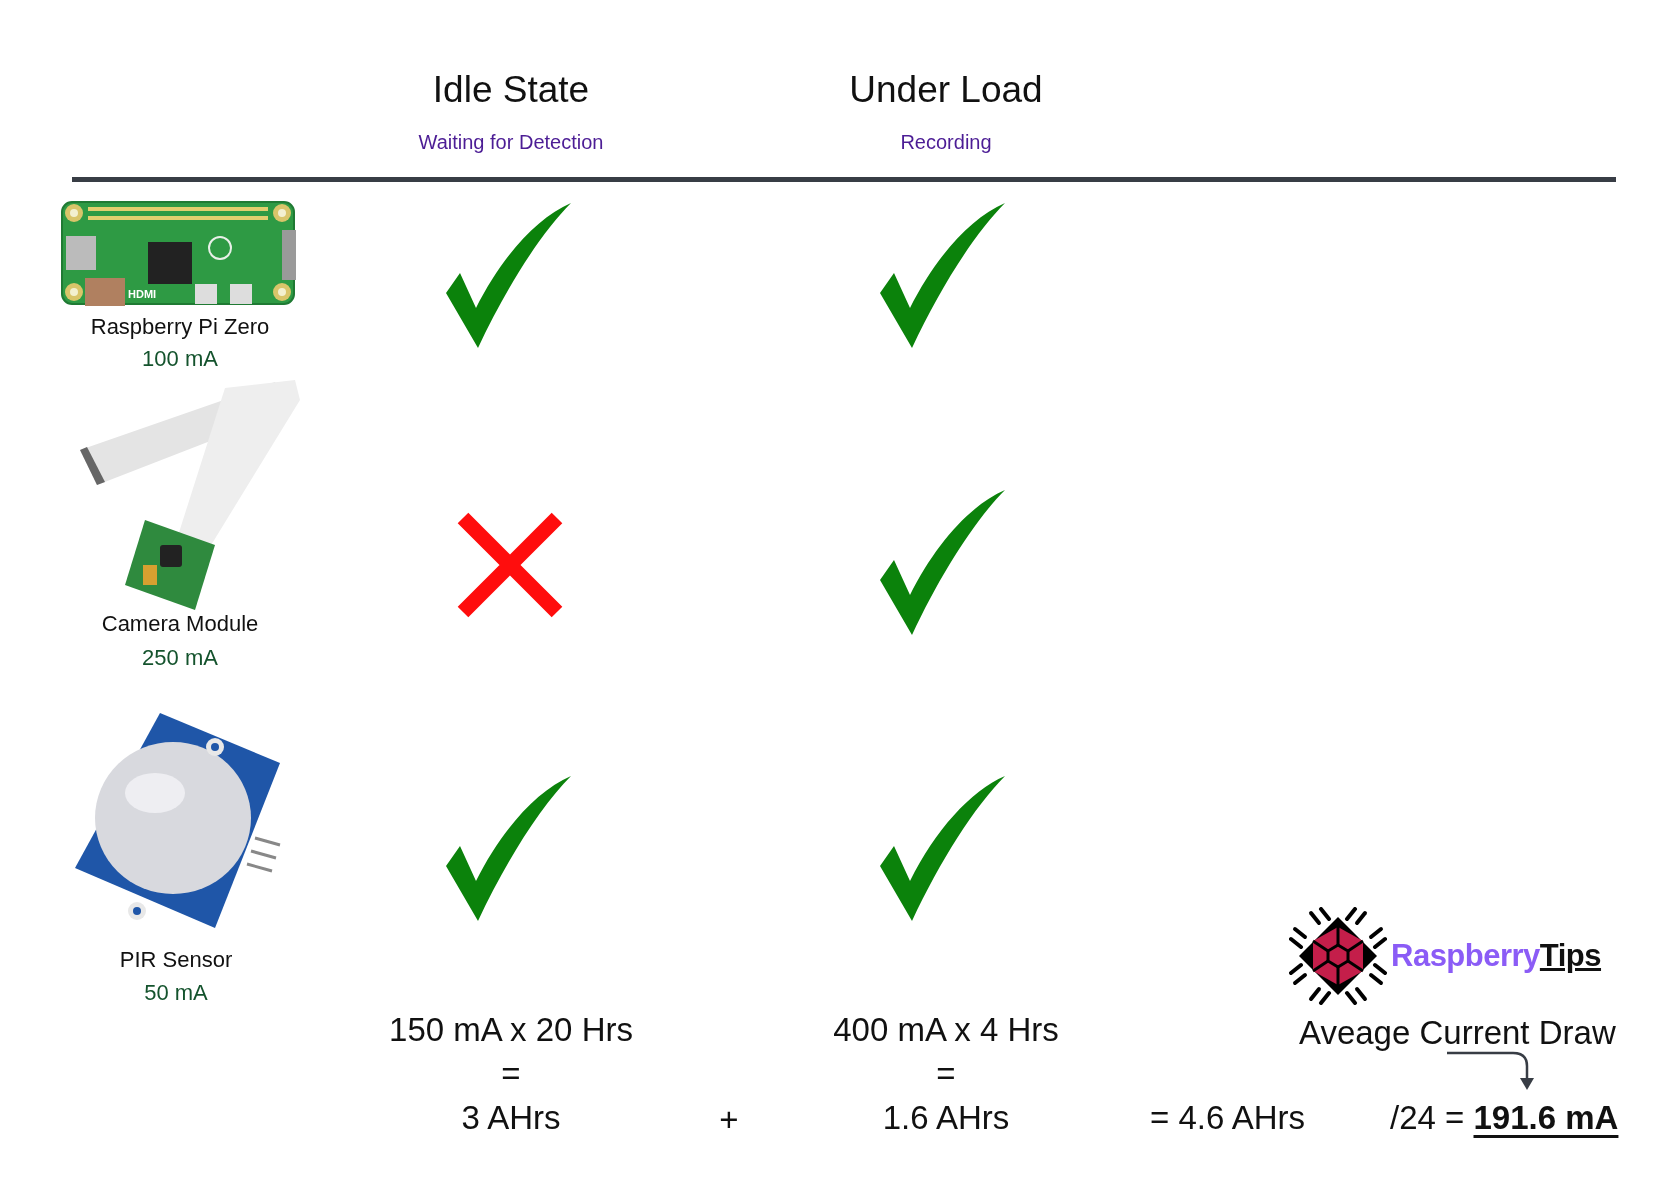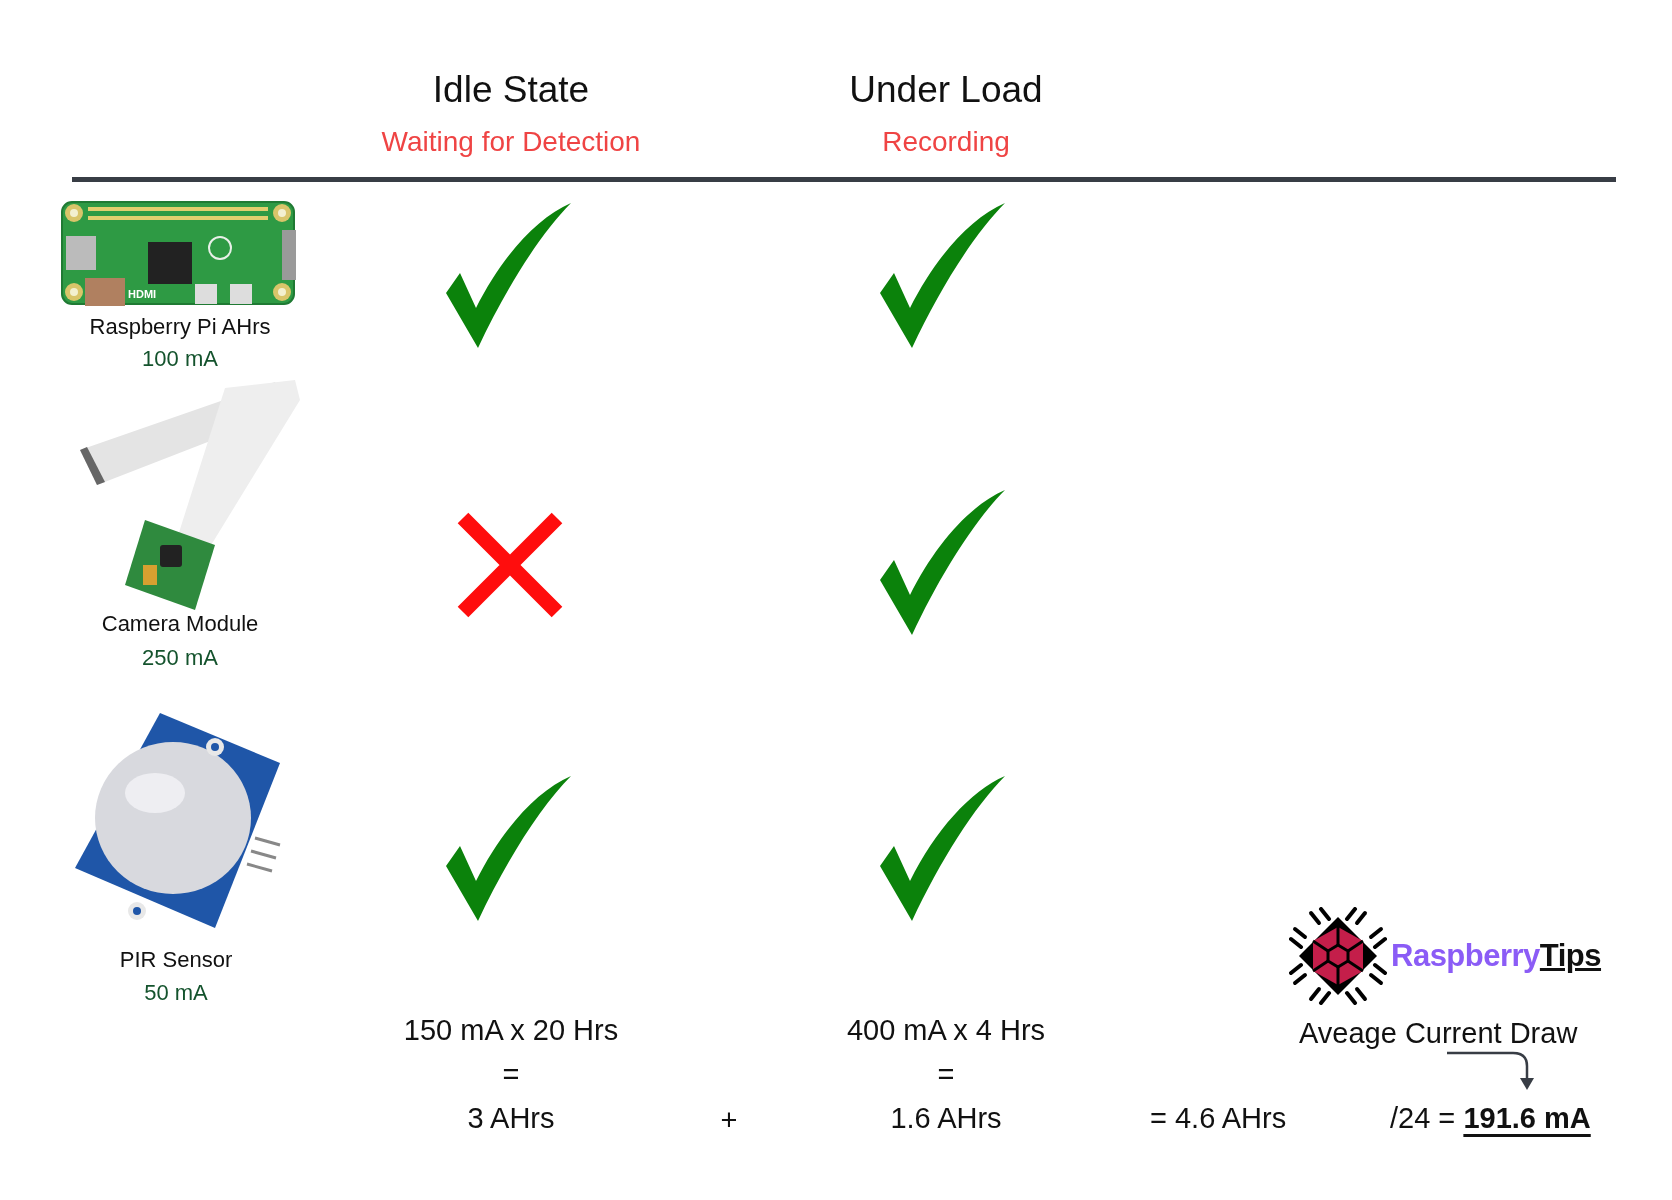--- a/index.html
+++ b/index.html
@@ -1,24 +1,24 @@
 <!DOCTYPE html>
 <html><head>
 <meta charset="utf-8">
 <style>
   html,body{margin:0;padding:0;background:#ffffff;}
   body{width:1672px;height:1200px;position:relative;overflow:hidden;font-family:"Liberation Sans","DejaVu Sans",sans-serif;color:#111;}
   .abs{position:absolute;}
   .center{transform:translateX(-50%);white-space:nowrap;text-align:center;}
   .col-title{font-size:37px;line-height:40px;color:#111;}
-  .col-sub{font-size:28px;line-height:30px;color:#ef4444;}
+  .col-sub{font-size:20px;line-height:30px;color:#4c1d95;}
   .divider{left:72px;top:177px;width:1544px;height:5px;background:#383d45;}
   .comp-label{font-size:22px;line-height:24px;color:#111;}
   .comp-ma{font-size:22px;line-height:24px;color:#14532d;}
-  .formula{font-size:29px;line-height:32px;color:#111;}
+  .formula{font-size:33px;line-height:32px;color:#111;}
   .result-bold{font-weight:bold;text-decoration:underline;text-decoration-thickness:3px;text-underline-offset:6px;}
   .brand{font-size:31px;font-weight:bold;letter-spacing:-0.5px;}
   svg{display:block;}
 </style>
 </head>
 <body>
 
 <div class="abs center col-title" style="left:511px;top:70px;">Idle State</div>
 <div class="abs center col-sub" style="left:511px;top:127px;">Waiting for Detection</div>
 <div class="abs center col-title" style="left:946px;top:70px;">Under Load</div>
@@ -44,21 +44,21 @@
     <rect x="6" y="38" width="30" height="34" fill="#bbbbbb"></rect>
     <rect x="88" y="44" width="44" height="42" fill="#222"></rect>
     <rect x="222" y="32" width="14" height="50" fill="#9a9a9a"></rect>
     <rect x="25" y="80" width="40" height="28" fill="#b08060"></rect>
     <rect x="135" y="86" width="22" height="20" fill="#dddddd"></rect>
     <rect x="170" y="86" width="22" height="20" fill="#dddddd"></rect>
     <circle cx="160" cy="50" r="11" fill="none" stroke="#e8f0e8" stroke-width="2"></circle>
     <text x="68" y="100" font-size="11" font-weight="bold" fill="#ffffff" font-family="Liberation Sans, sans-serif">HDMI</text>
   </svg>
 </div>
-<div class="abs center comp-label" style="left:180px;top:315px;">Raspberry Pi AHrs</div>
+<div class="abs center comp-label" style="left:180px;top:315px;">Raspberry Pi Zero</div>
 <div class="abs center comp-ma" style="left:180px;top:347px;">100 mA</div>
 
 <div class="abs" style="left:75px;top:380px;width:230px;height:235px;">
   <svg width="230" height="235" viewBox="0 0 230 235">
     <polygon points="5,70 200,2 215,30 22,105" fill="#e4e4e4"></polygon>
     <polygon points="5,70 22,105 30,102 12,67" fill="#666"></polygon>
     <polygon points="150,8 220,0 225,20 130,175 100,165" fill="#eeeeee"></polygon>
     <polygon points="70,140 140,165 120,230 50,205" fill="#2f8a3e"></polygon>
     <rect x="85" y="165" width="22" height="22" rx="3" fill="#222"></rect>
     <rect x="68" y="185" width="14" height="20" fill="#d8a030"></rect>

